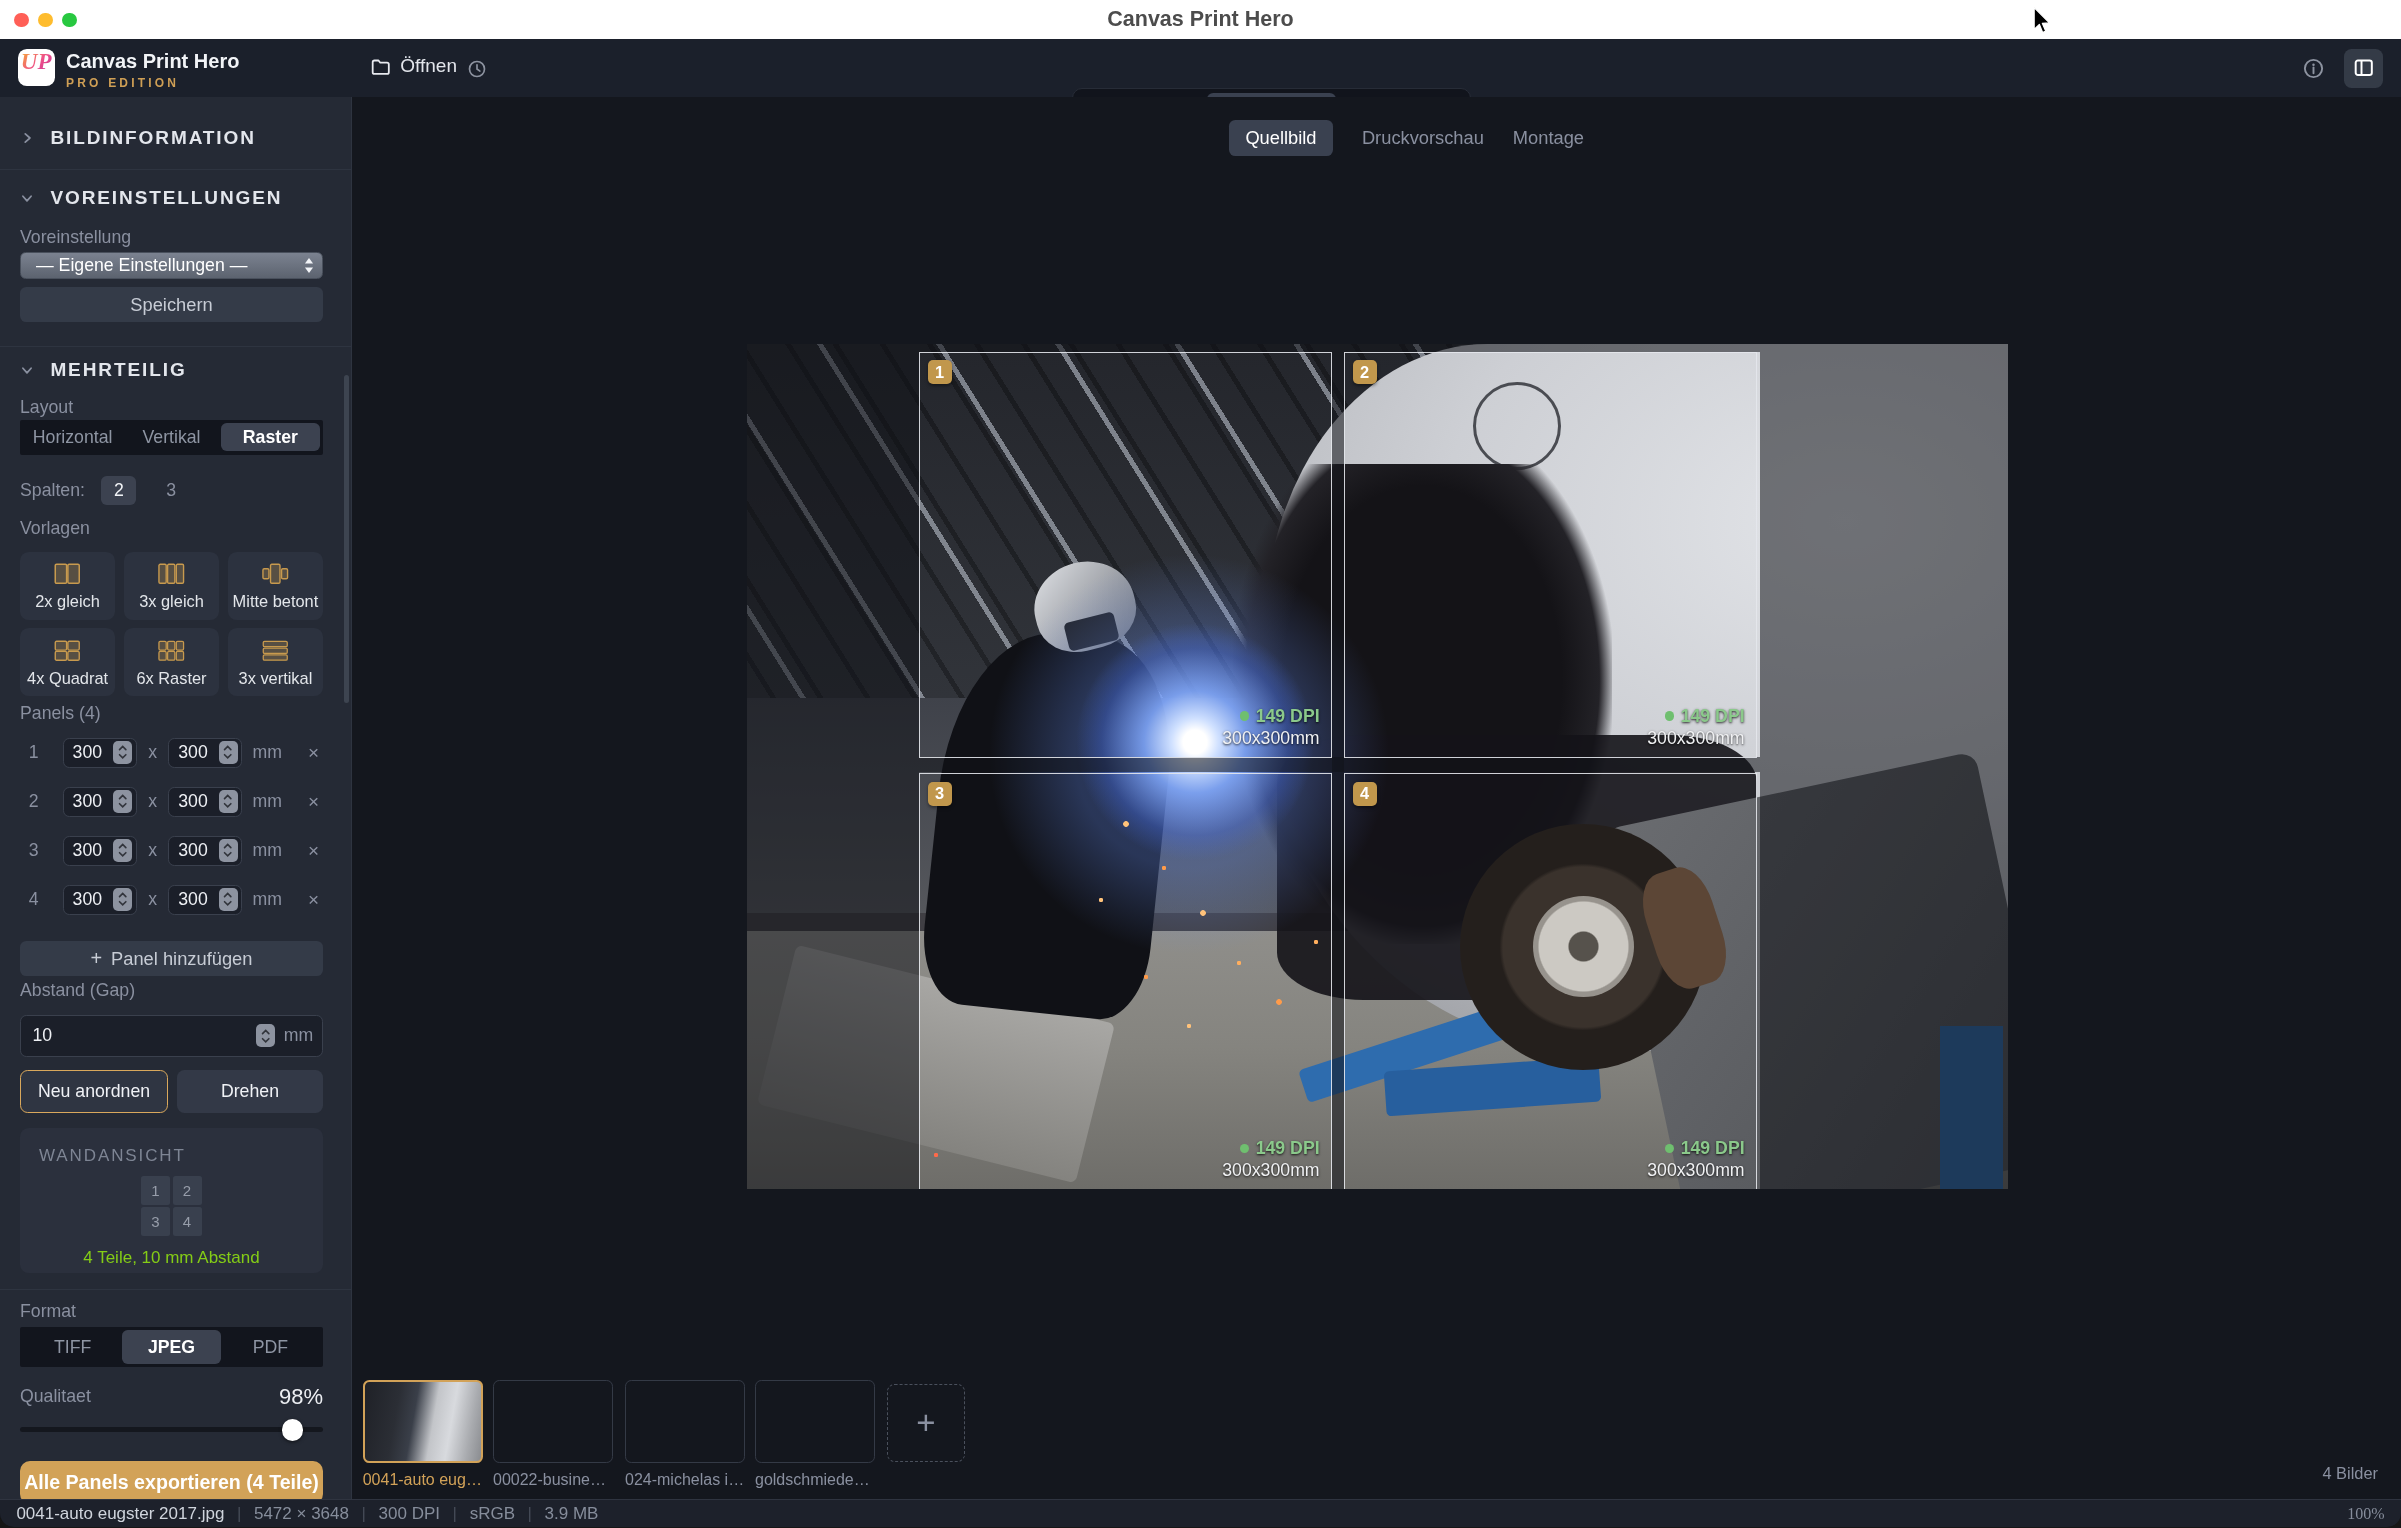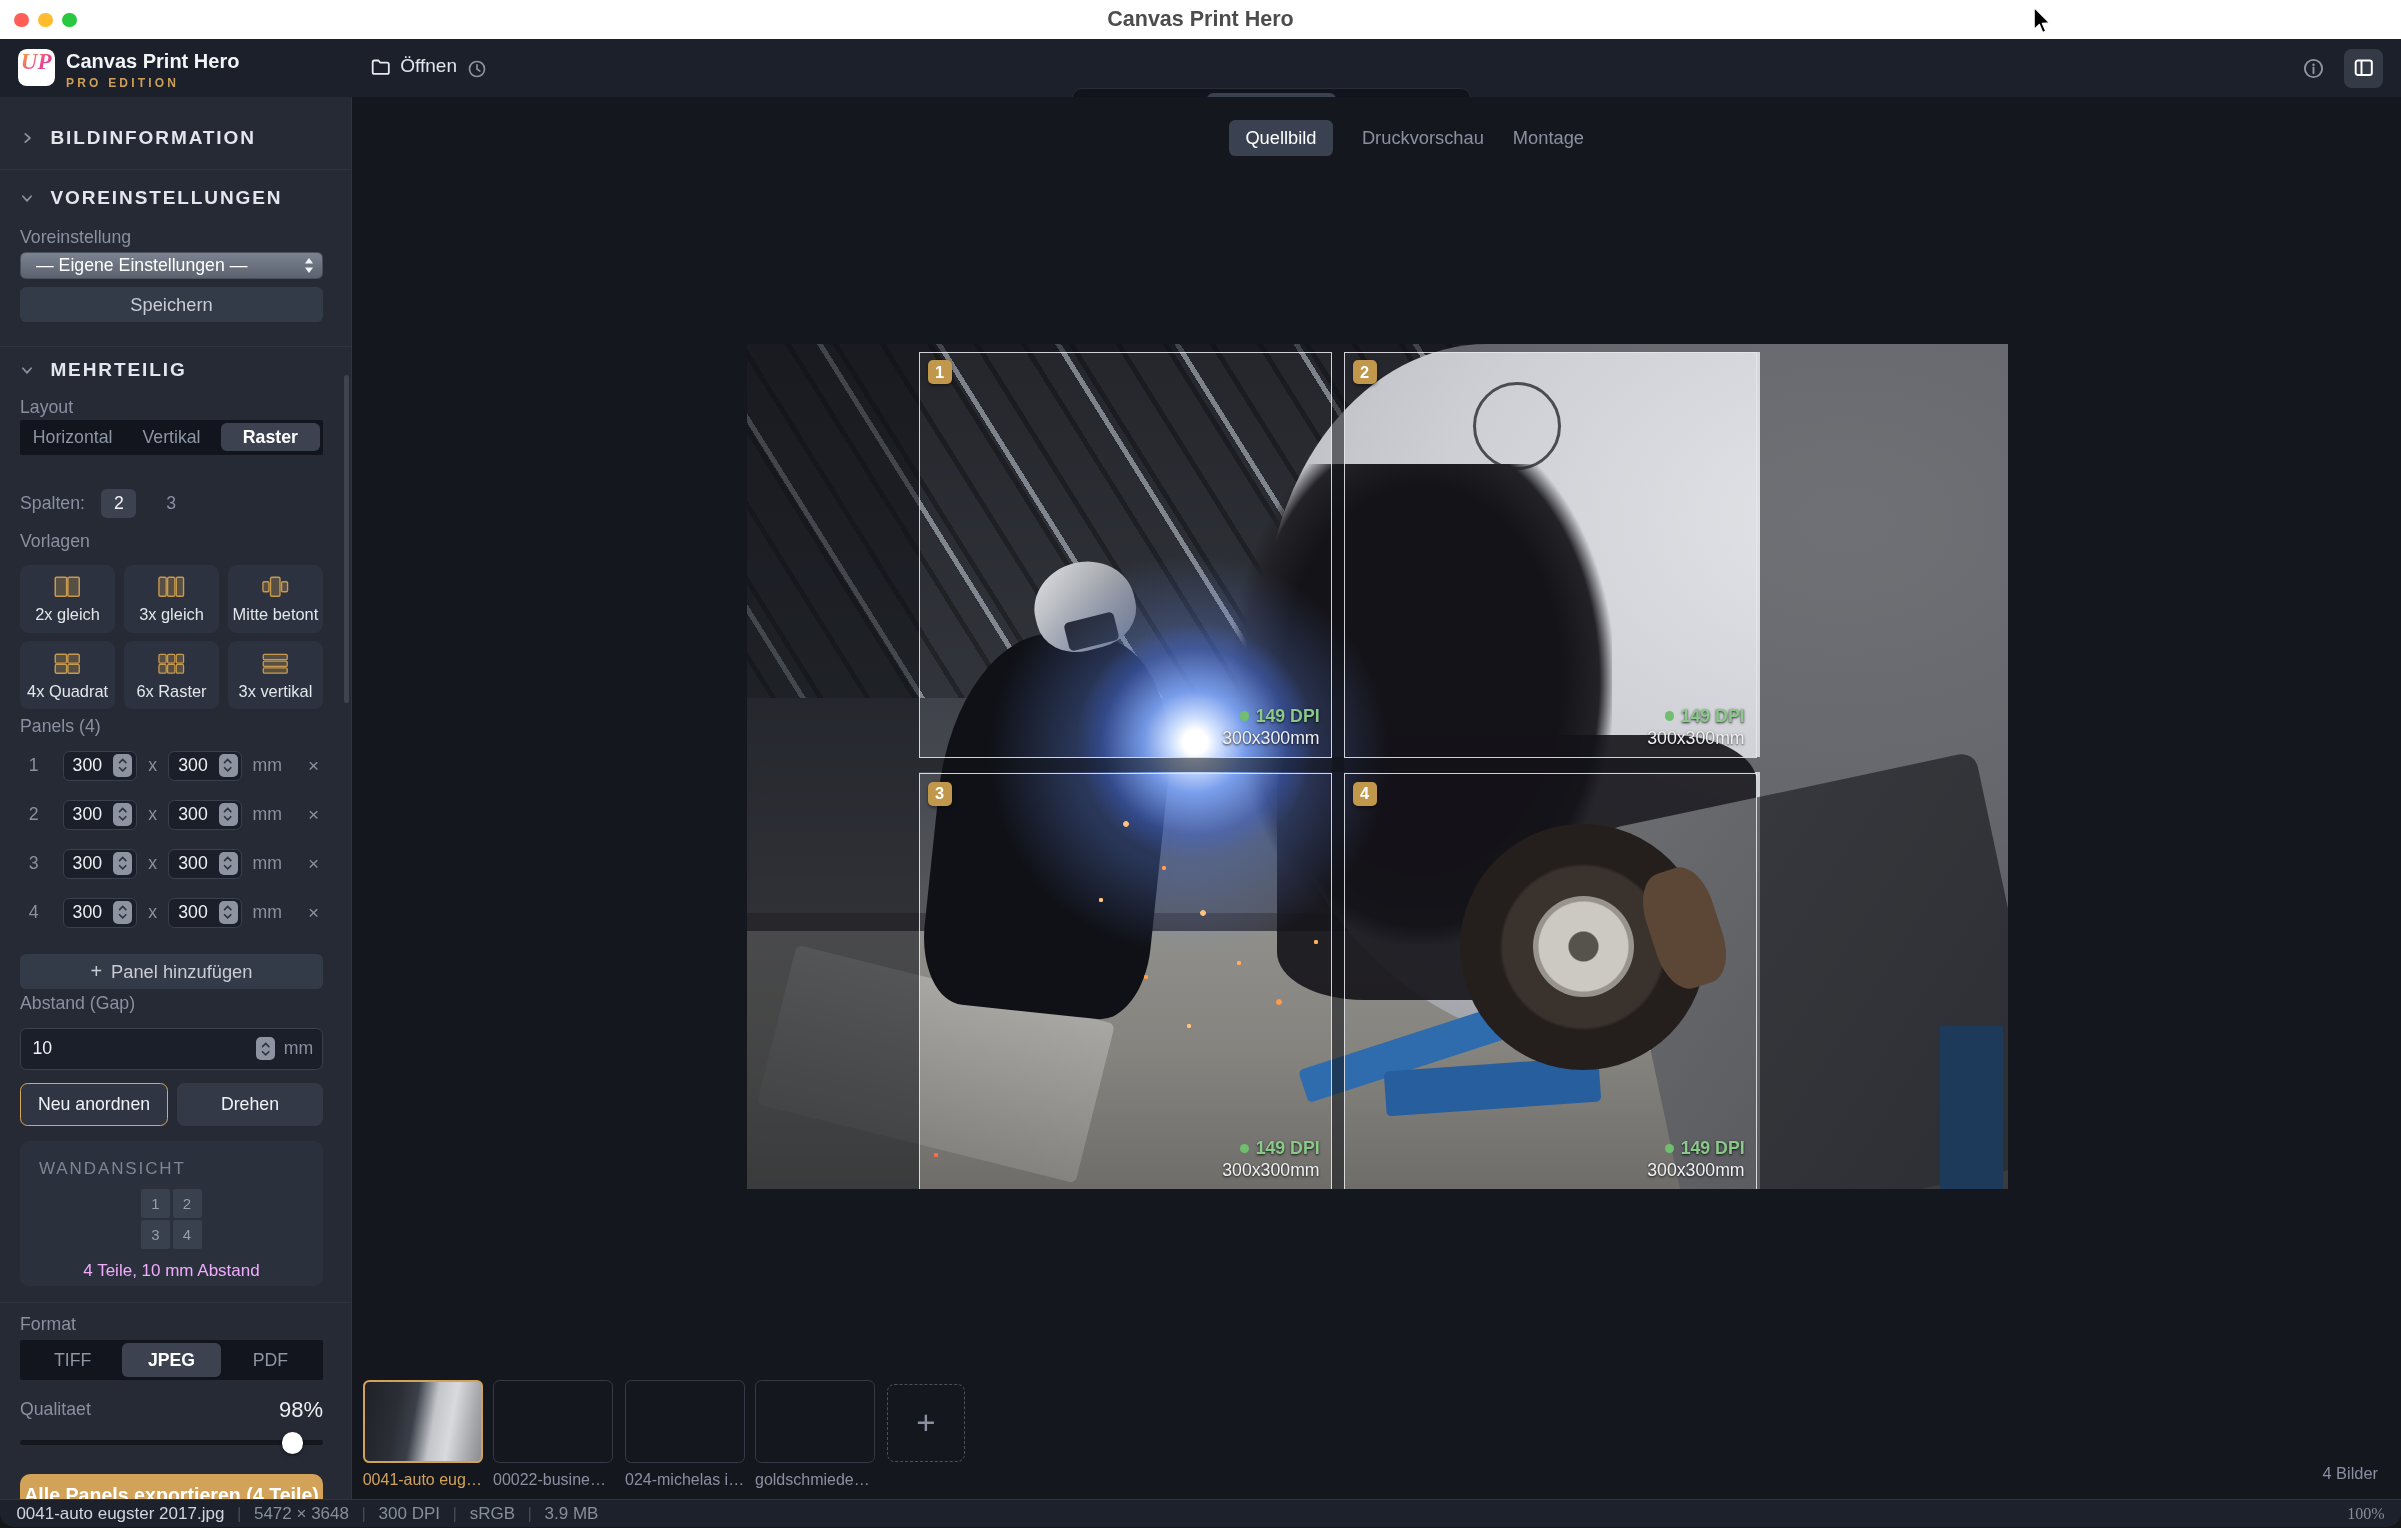--- a/index.html
+++ b/index.html
@@ -70,34 +70,34 @@
   .gapin .rgt { display:flex; align-items:center; gap:8.8px; color:#8a90a0; }
   .btnrow { display:flex; gap:8.8px; height:43px;justify-content:space-between; }
   .btnrow .b { flex:1; display:flex; align-items:center; justify-content:center; background:#333947; border-radius:7.6px;
                font-size:17.7px; color:#f0f2f6; }
   .btnrow .b.sel { border:1.9px solid #d9a85c; background:#2f3542; }
   .wall { background:#2b303d; border-radius:8.8px; height:145px; padding:17.7px 19px; }
   .wall .wt { font-size:17px; letter-spacing:1.9px; color:#7e8594; }
   .wallgrid { width:61px; margin:10px auto 0; display:grid; grid-template-columns:29px 29px; gap:2.5px; }
   .wallgrid .c { height:29px; background:#39404e; border-radius:2.5px; display:flex; align-items:center; justify-content:center;
                  font-size:15px; color:#979daa; }
-  .wall .cap { margin-top:11.4px; text-align:center; font-size:17px; color:#f0abfc; }
+  .wall .cap { margin-top:11.4px; text-align:center; font-size:17px; color:#84cc16; }
   .qrow { display:flex; justify-content:space-between; align-items:center; height:21.5px; }
   .qrow .qv { font-size:22px; color:#eceef2; }
   .slider { position:relative; height:21.5px; }
   .slider .track { position:absolute; left:0; right:0; top:8.2px; height:5px; background:#14171e; border-radius:2.5px; }
   .slider .knob { position:absolute; top:0; left:calc(90% - 10.7px); width:21.5px; height:21.5px; background:#ffffff; border-radius:50%;
                   box-shadow:0 1.3px 3.8px rgba(0,0,0,.5); }
   .exportbtn { height:43px; background:#d2a258; border-radius:10px; display:flex; align-items:center; justify-content:center;
                font-size:19.6px; font-weight:700; color:#ffffff; }
 
   
   .m-hdr1{margin-top:29px;} .m-div1{margin-top:20px;} .m-hdr2{margin-top:17px;} .m-lab1{margin-top:17.7px;}
   .m-sel{margin-top:3.8px;} .m-save{margin-top:8.8px;} .m-div2{margin-top:23.4px;} .m-hdr3{margin-top:12px;}
-  .m-lay{margin-top:16px;} .m-seg{margin-top:1.3px;} .m-spa{margin-top:34px;} .m-vor{margin-top:13.3px;}
+  .m-lay{margin-top:16px;} .m-seg{margin-top:1.3px;} .m-spa{margin-top:21px;} .m-vor{margin-top:13.3px;}
   .m-grid{margin-top:0px;} .m-pan{margin-top:6.3px;} .m-rows{margin-top:0px;} .m-add{margin-top:26.5px;}
   .m-gapl{margin-top:3.8px;} .m-gapi{margin-top:0px;} .m-btns{margin-top:13.3px;} .m-wall{margin-top:15px;}
   .m-div3{margin-top:16px;} .m-fmt{margin-top:11.4px;} .m-fseg{margin-top:5px;} .m-q{margin-top:19px;}
   .m-sli{margin-top:11.4px;} .m-exp{margin-top:20px;}
 
   
   .main { position:absolute; left:352px; top:97px; width:2049px; height:1404px; background:#14171e; }
   .viewtabs { position:absolute; left:877px; top:23px; display:flex; align-items:center; gap:29px; }
   .viewtabs .vt { font-size:18.3px; color:#8a90a0; }
   .viewtabs .vt.active { background:#3a4150; color:#ffffff; border-radius:6.3px; padding:7px 16.4px; }

